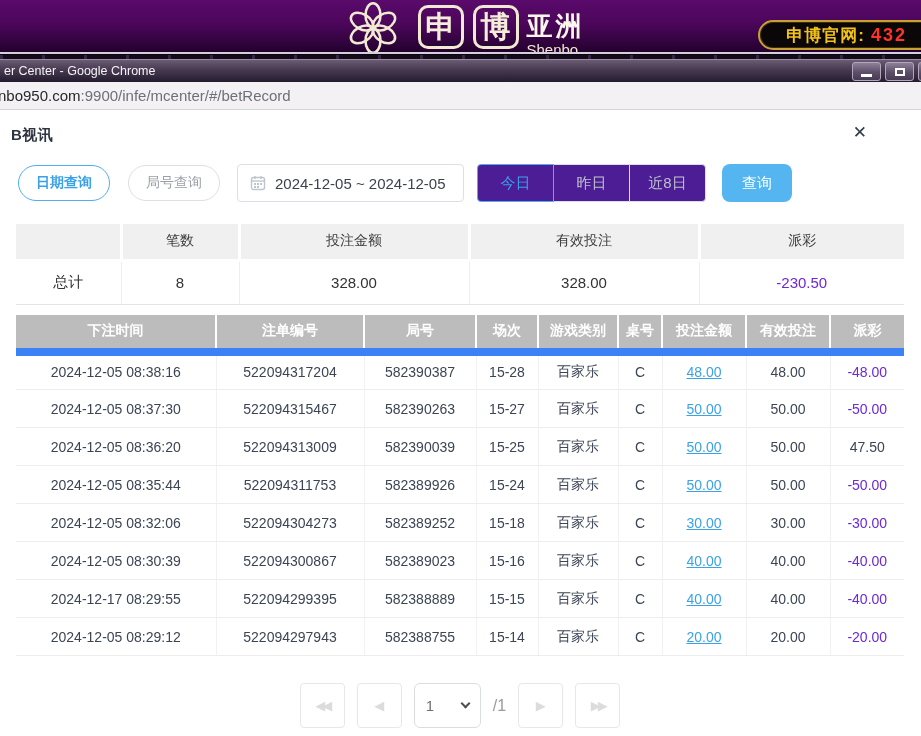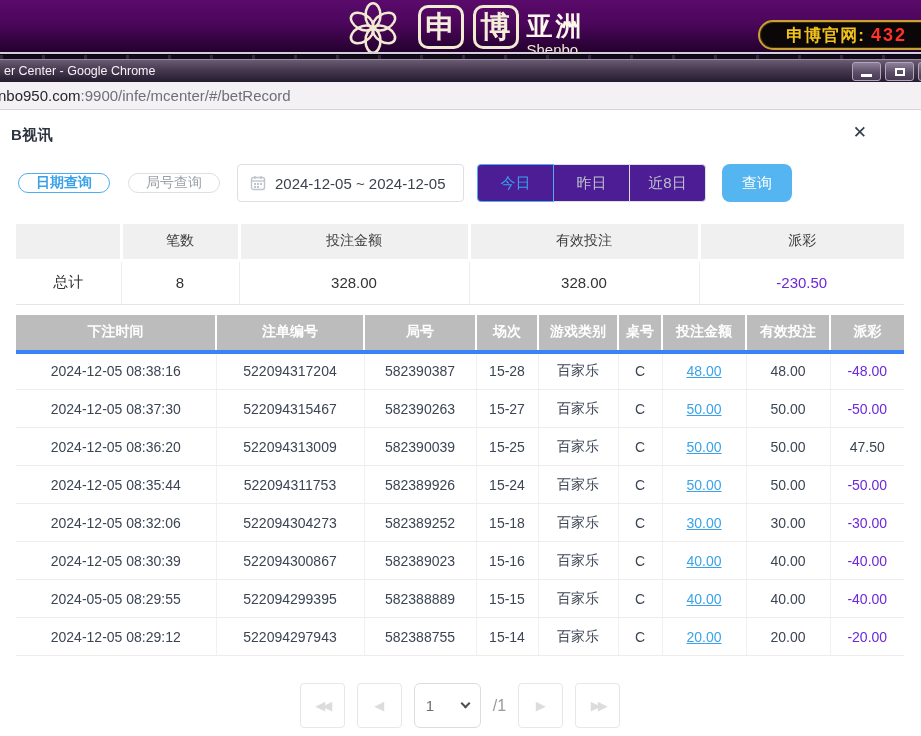--- a/index.html
+++ b/index.html
@@ -44,21 +44,21 @@
   .url .u-rest { color:#6d7076; }
 
   
   .content { position:relative; padding:16px; }
   .page-head { position:relative; height:38px; }
   .page-title { position:absolute; left:-5px; top:0px; font-size:15px; font-weight:700; color:#2e3440; letter-spacing:0.5px; }
   .page-close { position:absolute; right:38px; top:-2px; font-size:17px; font-weight:700; color:#333c49; cursor:pointer; line-height:1; }
 
   
   .filters { display:flex; align-items:center; margin-left:2px; height:38px; }
-  .pill { height:20px; border-radius:18px; background:#fff; display:flex; align-items:center; padding:0 17px;
+  .pill { height:36px; border-radius:18px; background:#fff; display:flex; align-items:center; padding:0 17px;
           font-size:14px; font-weight:700; }
   .pill.active { border:1px solid #4fadf0; color:#39a1e9; }
   .pill.idle { border:1px solid #dcdfe6; color:#9aa0a8; font-weight:400; }
   .date-box { margin-left:17px; width:227px; height:38px; border:1px solid #dcdfe6; border-radius:4px;
               display:flex; align-items:center; padding:0 12px; }
   .date-box .dtxt { font-size:15px; color:#3d434e; margin-left:9px; white-space:nowrap; }
   .seg { display:flex; margin-left:13px; }
   .seg-btn { width:77px; height:38px; background:#4c1d95; display:flex; align-items:center; justify-content:center; font-size:15px; }
   .seg-btn.on { border:1px solid #4fadf0; color:#39a1e9; border-radius:4px 0 0 4px; z-index:2; }
   .seg-btn.off { border:1px solid #dcdfe6; color:#bcc1c9; margin-left:-1px; }
@@ -75,21 +75,21 @@
   .summary td { height:44px; background:#fff; font-size:15px; color:#333; text-align:center;
                 border-right:1px solid #ededed; border-bottom:1px solid #e4e4e4; }
   .summary td:last-child { border-right:none; }
   .summary col:nth-child(1){width:105px;} .summary col:nth-child(2){width:118px;}
   .summary col:nth-child(3){width:230px;} .summary col:nth-child(4){width:230px;}
   .summary col:nth-child(5){width:205px;}
 
   
   .records { width:888px; margin-top:10px; }
   .records th { background:#bcbcbc; height:37px; color:#fff; font-size:14px; font-weight:700;
-                border-right:2px solid #fff; border-bottom:4px solid #3b82f6; text-align:center; }
+                border-right:2px solid #fff; border-bottom:8px solid #3b82f6; text-align:center; }
   .records th:last-child { border-right:none; }
   .records td { height:38px; font-size:14px; color:#3c4554; text-align:center; background:#fff;
                 border-right:1px solid #f1f1f1; border-bottom:1px solid #ededed; }
   .records td:last-child { border-right:none; }
   .records col:nth-child(1){width:200px;} .records col:nth-child(2){width:148px;}
   .records col:nth-child(3){width:112px;} .records col:nth-child(4){width:62px;}
   .records col:nth-child(5){width:80px;}  .records col:nth-child(6){width:44px;}
   .records col:nth-child(7){width:84px;}  .records col:nth-child(8){width:84px;}
   .records col:nth-child(9){width:74px;}
   .cell-link { color:#3aa2e9; text-decoration:underline; cursor:pointer; }
@@ -314,21 +314,21 @@
             <td>522094300867</td>
             <td>582389023</td>
             <td>15-16</td>
             <td>百家乐</td>
             <td>C</td>
             <td><span class="cell-link">40.00</span></td>
             <td>40.00</td>
             <td><span class="neg">-40.00</span></td>
           </tr>
           <tr>
-            <td>2024-05-05 08:29:55</td>
+            <td>2024-12-17 08:29:55</td>
             <td>522094299395</td>
             <td>582388889</td>
             <td>15-15</td>
             <td>百家乐</td>
             <td>C</td>
             <td><span class="cell-link">40.00</span></td>
             <td>40.00</td>
             <td><span class="neg">-40.00</span></td>
           </tr>
           <tr>

